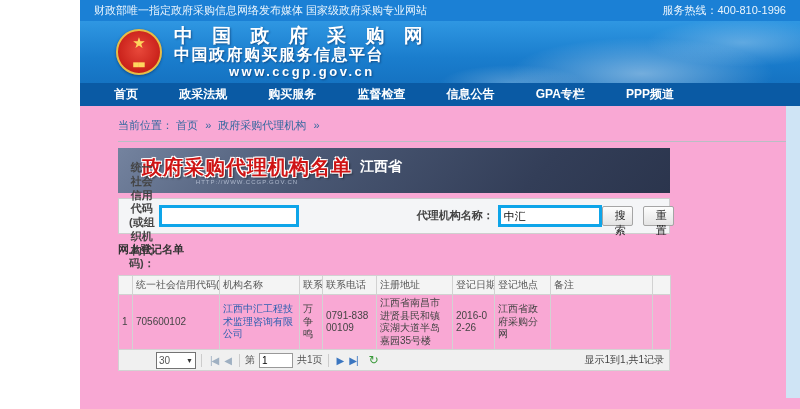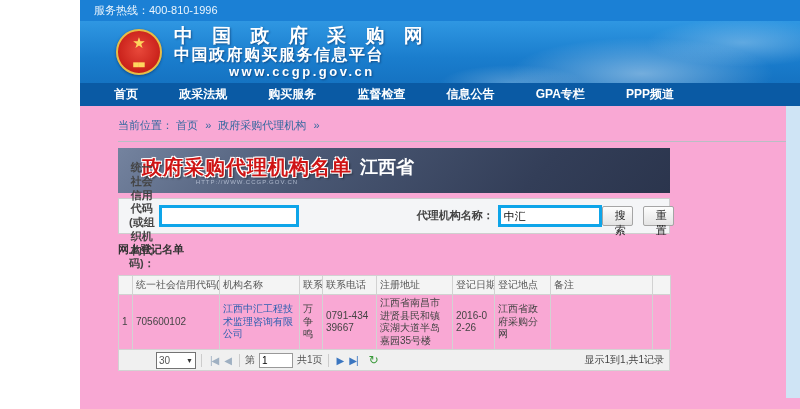--- a/index.html
+++ b/index.html
@@ -37,21 +37,21 @@
   .crumb-sep{margin:0 4px;color:#34689f;}
   .divider{border-bottom:1px solid #b9bec4;margin:2px 14px 0 38px;}
   .module{width:552px;margin-left:38px;}
   
   .banner{height:45px;margin-top:6px;display:flex;align-items:center;
     background:linear-gradient(130deg,#74839f 0%,#4a5874 35%,#333e58 75%,#2b354d 100%);}
   .banner-title-wrap{margin-left:24px;display:flex;flex-direction:column;align-items:center;}
   .banner-title{font-size:20px;font-weight:bold;color:#cf1414;letter-spacing:1px;line-height:22px;
     text-shadow:-1px -1px 0 #fff,1px -1px 0 #fff,-1px 1px 0 #fff,1px 1px 0 #fff,2px 2px 2px rgba(0,0,0,.5);}
   .banner-sub{font-size:6px;color:#aeb8cc;letter-spacing:1px;line-height:8px;}
-  .banner-region{color:#fff;font-size:18px;font-weight:bold;margin:0 0 8px 8px;}
+  .banner-region{color:#fff;font-size:14px;font-weight:bold;margin:0 0 8px 8px;}
   
   .search-panel{margin-top:5px;border:1px solid #cfcfcf;background:#f4f5f7;height:34px;
     display:flex;align-items:center;font-size:11px;color:#444;padding:0 10px;}
   .lbl{font-weight:bold;line-height:1.25;}
   .lbl-code{width:108px;text-align:center;}
   .inp{height:16px;border:3px solid #0ea5e9;background:#fff;font-size:11px;padding:0 3px;
     font-family:"Liberation Sans","DejaVu Sans",sans-serif;}
   .inp-code{width:128px;margin-left:4px;}
   .lbl-name{margin-left:118px;white-space:nowrap;}
   .inp-name{width:92px;margin-left:4px;}
@@ -81,20 +81,21 @@
     margin:0 4px;font-family:"Liberation Sans","DejaVu Sans",sans-serif;}
   .refresh{color:#3a9a3a;font-size:12px;margin-left:8px;cursor:pointer;}
   .pager-info{margin-left:auto;color:#444;}
 </style>
 </head>
 <body>
 
 <div class="site">
 
   <div class="topbar">
+    <span>财政部唯一指定政府采购信息网络发布媒体 国家级政府采购专业网站</span>
     <span>服务热线：400-810-1996</span>
   </div>
 
   <div class="band">
     <div class="emblem">
       <span class="star">★</span>
       <span class="gate">▄▄</span>
     </div>
     <div class="titles">
       <div class="t1">中 国 政 府 采 购 网</div>
@@ -174,21 +175,21 @@
             <th>备注</th>
             <th></th>
           </tr>
         </thead>
         <tbody>
           <tr>
             <td>1</td>
             <td>705600102</td>
             <td><a class="org-link">江西中汇工程技术监理咨询有限公司</a></td>
             <td>万争鸣</td>
-            <td>0791-43439667</td>
+            <td>0791-83800109</td>
             <td>江西省南昌市进贤县民和镇滨湖大道半岛嘉园35号楼</td>
             <td>2016-02-26</td>
             <td>江西省政府采购分网</td>
             <td></td>
             <td></td>
           </tr>
         </tbody>
       </table>
 
       <div class="pager">

